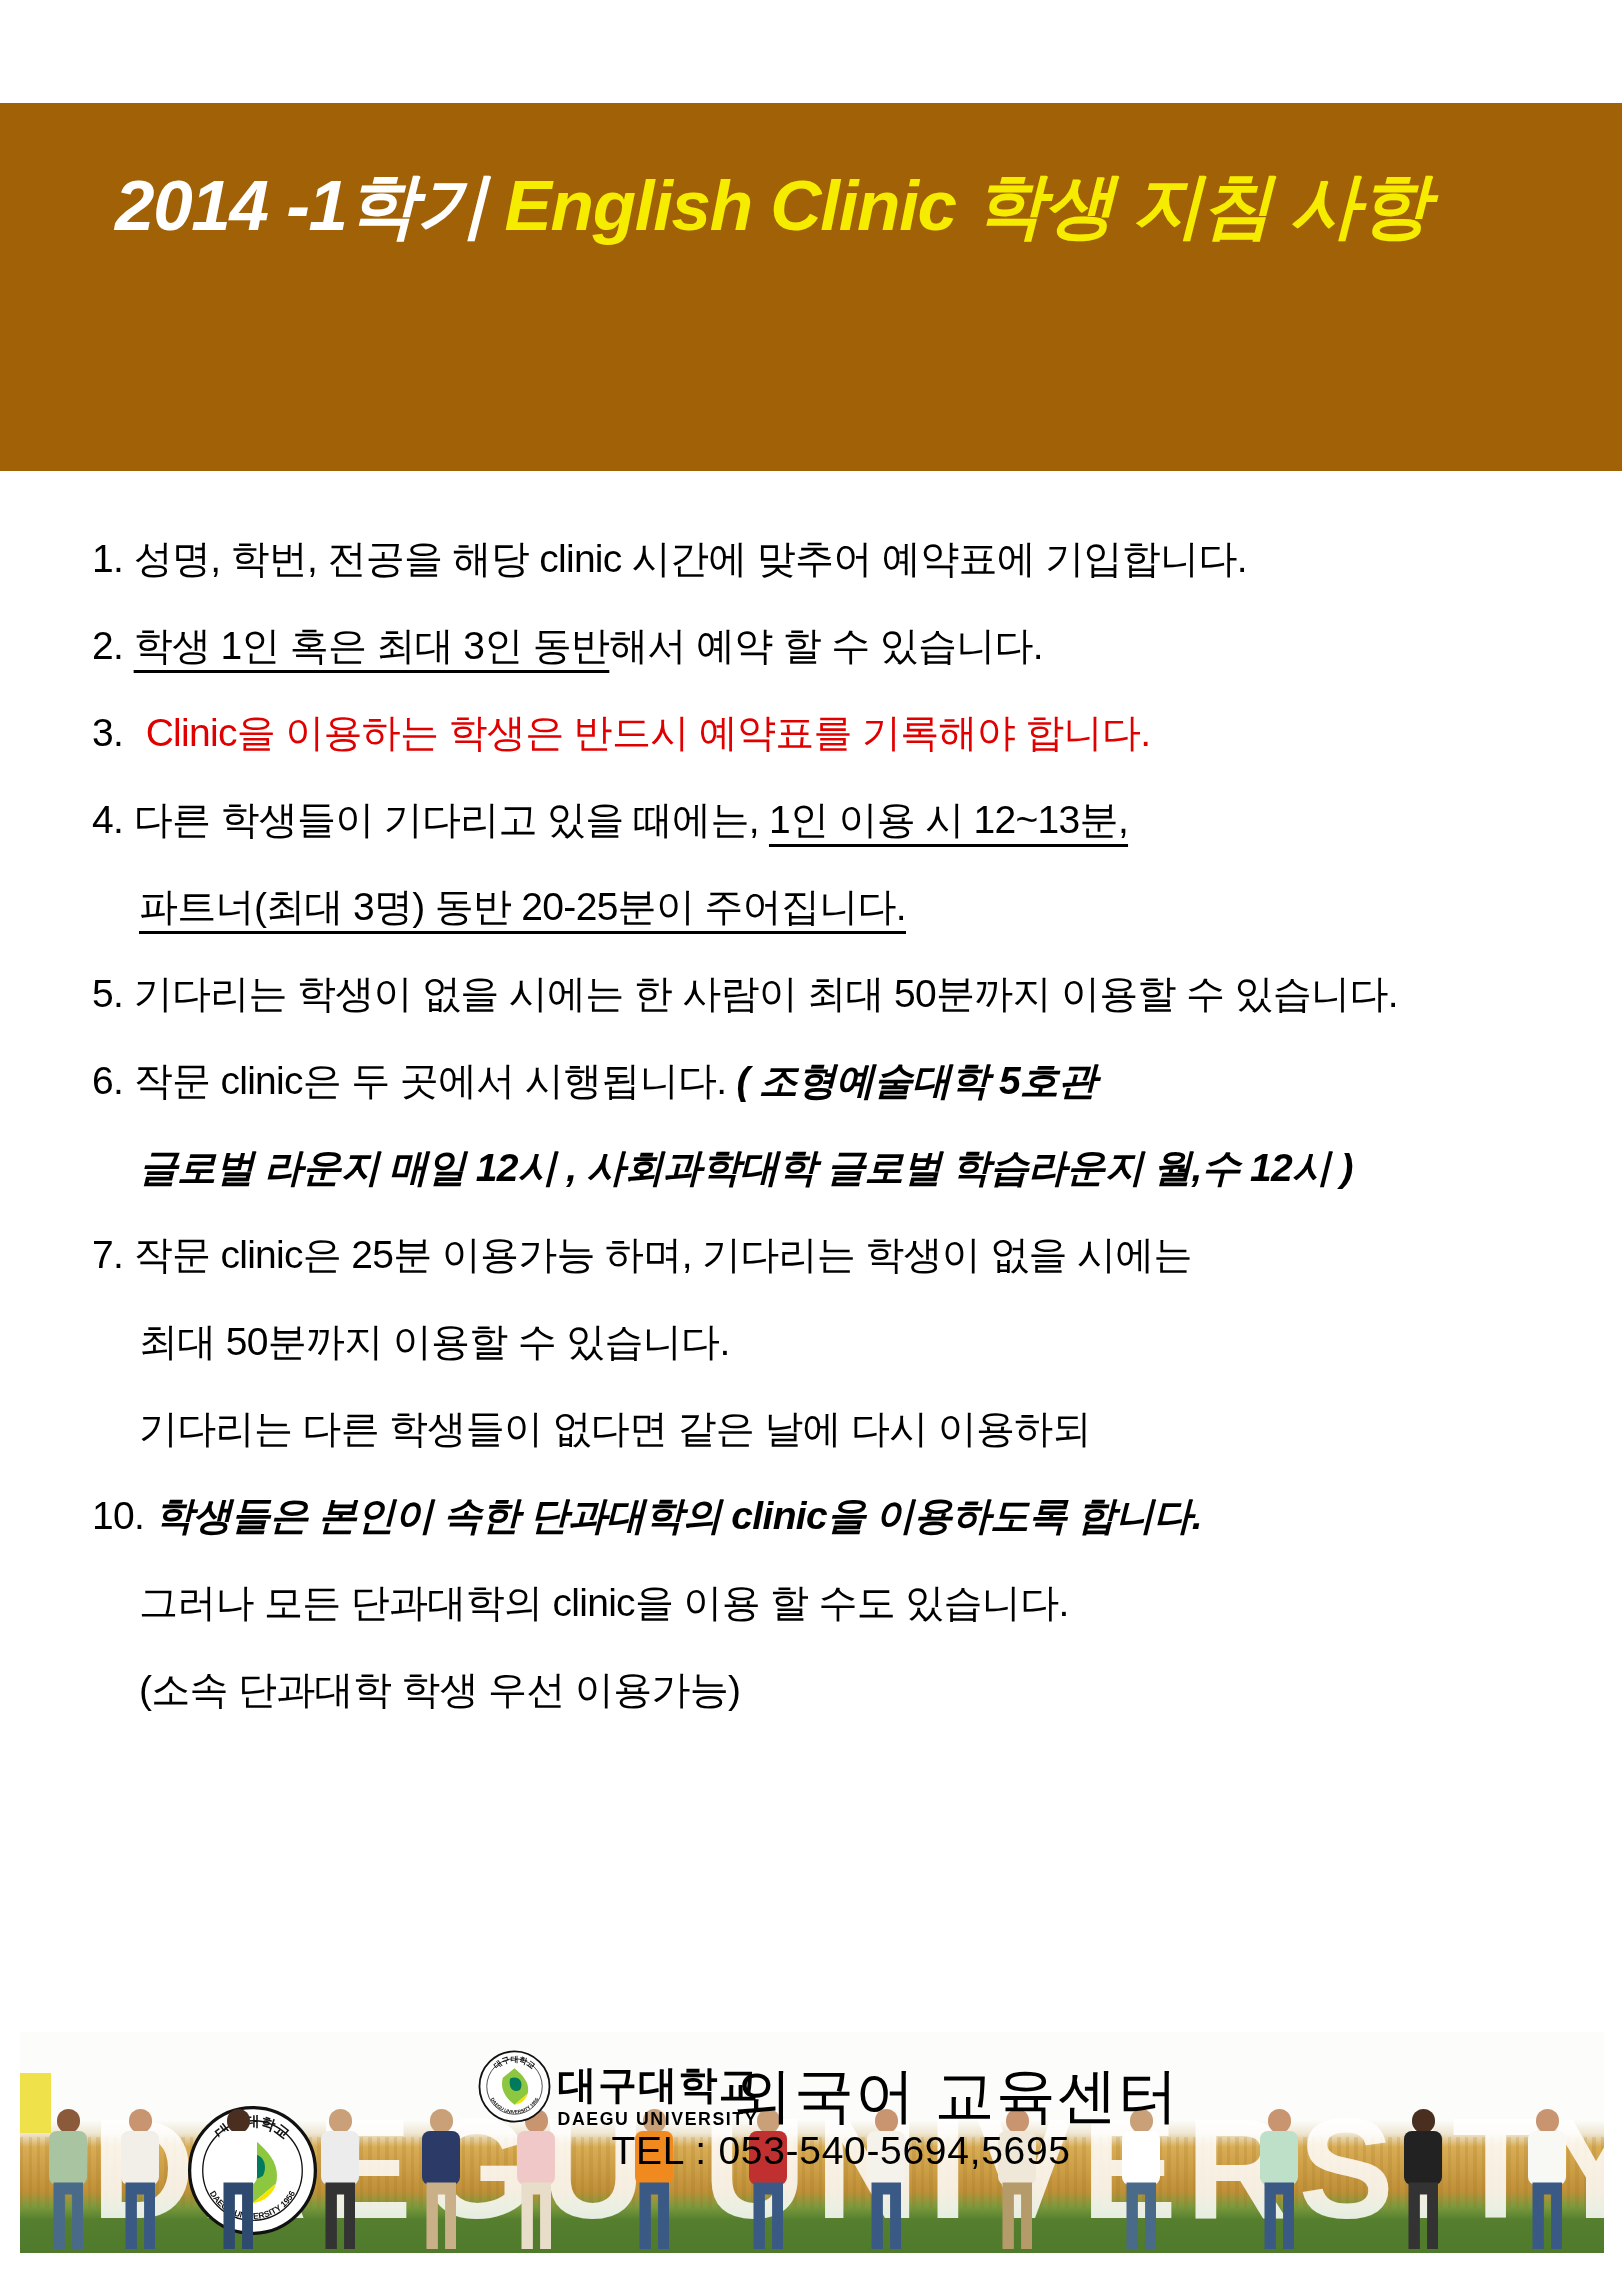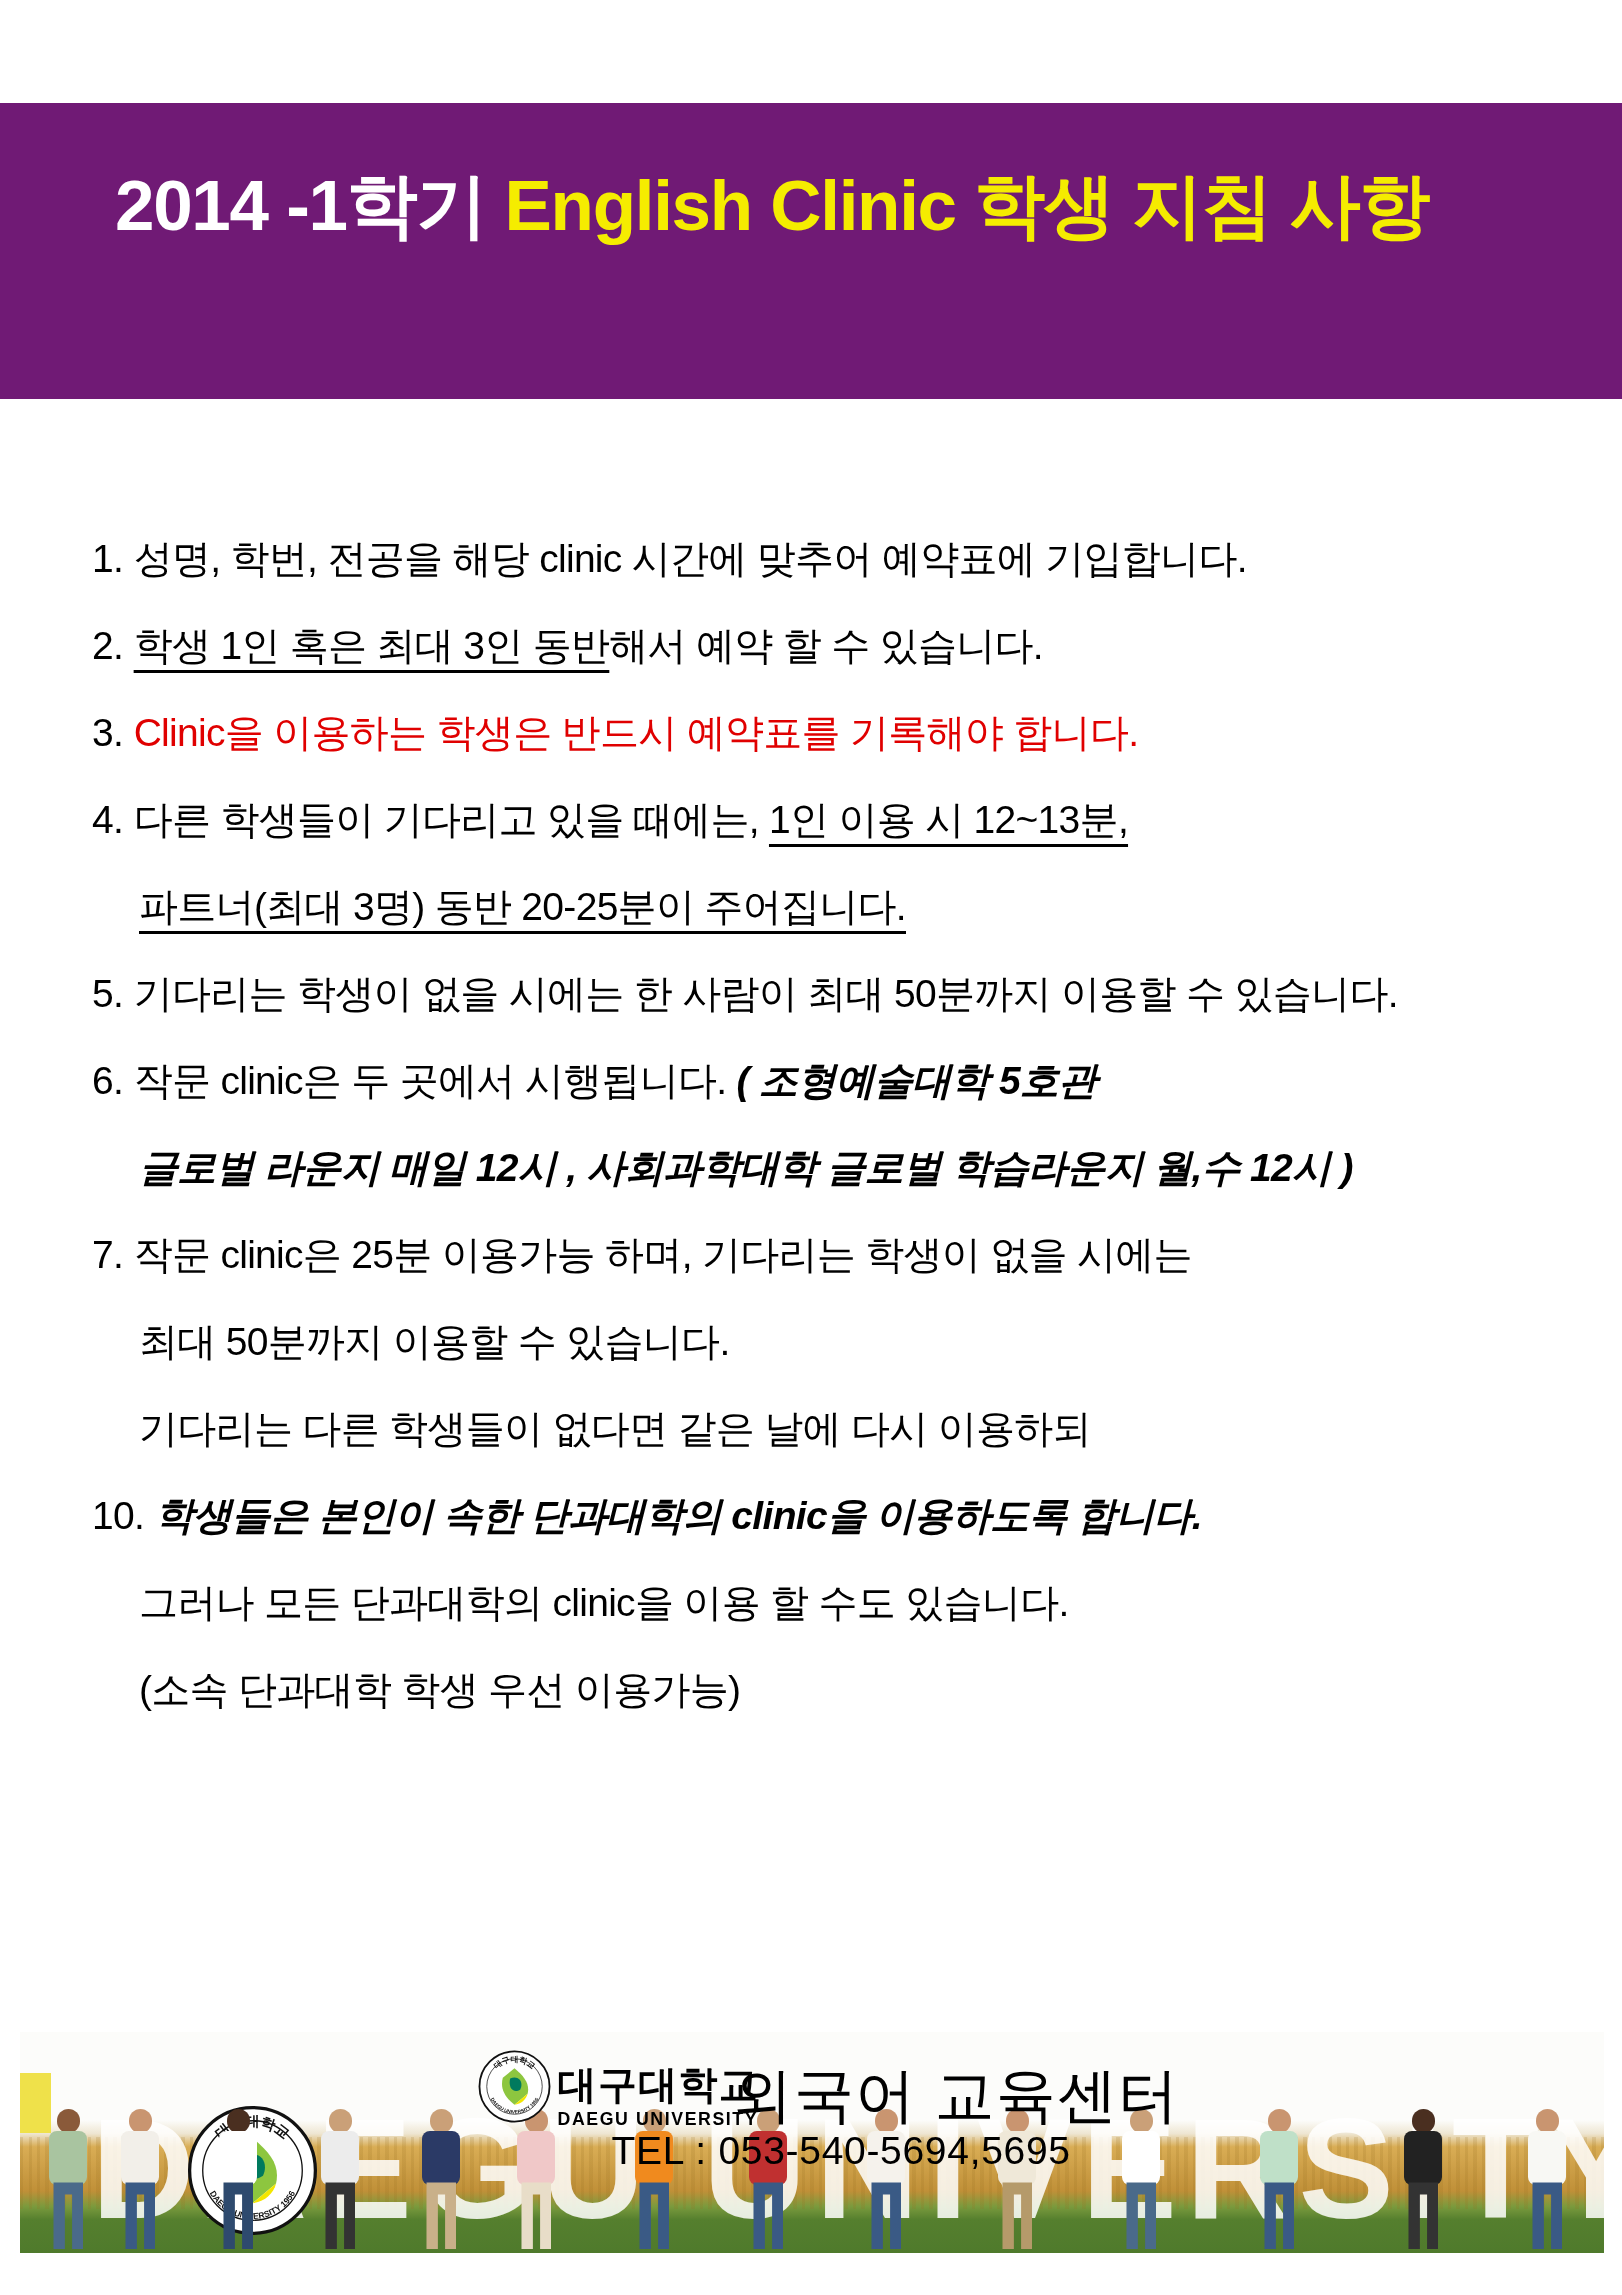--- a/index.html
+++ b/index.html
@@ -1,21 +1,21 @@
 <!DOCTYPE html>
 <html style="font-size:10.5px"><head>
 <meta charset="utf-8">
 <style>
   html,body{margin:0;padding:0;background:#888;}
   .page{
     position:relative;width:1623px;height:2295px;background:#ffffff;
     overflow:hidden;font-family:"Liberation Sans",sans-serif;color:#000;
   }
   
-  .band{position:absolute;left:0;top:103px;width:1623px;height:296px;background:#701a75;}
+  .band{position:absolute;left:0;top:103px;width:1623px;height:368px;background:#a16207;font-style:italic;}
   .t1{position:absolute;left:115px;top:56px;font-size:71px;font-weight:bold;
       letter-spacing:-1.3px;white-space:nowrap;}
   .t1 .w{color:#ffffff;}
   .t1 .y{color:#f5ec00;}
   .t2{position:absolute;left:193px;top:171px;font-size:50px;font-weight:bold;
       color:#f5ec00;white-space:nowrap;letter-spacing:0;}
   .t2 .tail{letter-spacing:5.2px;}
   
   .list{position:absolute;left:92px;top:515px;right:13px;}
   .line{line-height:87px;font-size:39px;letter-spacing:-0.7px;white-space:nowrap;}
@@ -79,21 +79,21 @@
   <div class="band">
     <div class="t1">
       <span class="w">2014 -1학기</span>
       <span class="y">English Clinic 학생 지침 사항</span>
     </div>
   </div>
 
   <div class="list">
       <div class="line"><span class="num">1.</span><span>성명, 학번, 전공을 해당 clinic 시간에 맞추어 예약표에 기입합니다.</span></div>
       <div class="line"><span class="num">2.</span><span class="u">학생 1인 혹은 최대 3인 동반</span><span>해서 예약 할 수 있습니다.</span></div>
-      <div class="line"><span class="num">3.</span><span style="color: rgb(224, 0, 0);">Clinic을 이용하는 학생은 반드시 예약표를 기록해야 합니다.</span></div>
+      <div class="line"><span class="num">3.</span><span style="color: rgb(224, 0, 0); margin-left: 12px;">Clinic을 이용하는 학생은 반드시 예약표를 기록해야 합니다.</span></div>
       <div class="line"><span class="num">4.</span><span>다른 학생들이 기다리고 있을 때에는, </span><span class="u">1인 이용 시 12~13분,</span></div>
       <div class="line cont"><span class="u">파트너(최대 3명) 동반 20-25분이 주어집니다.</span></div>
       <div class="line"><span class="num">5.</span><span>기다리는 학생이 없을 시에는 한 사람이 최대 50분까지 이용할 수 있습니다.</span></div>
       <div class="line"><span class="num">6.</span><span>작문 clinic은 두 곳에서 시행됩니다.  </span><span class="b">( 조형예술대학 5호관</span></div>
       <div class="line cont"><span class="b">글로벌 라운지 매일 12시 , 사회과학대학 글로벌 학습라운지 월,수 12시 )</span></div>
       <div class="line"><span class="num">7.</span><span>작문 clinic은 25분 이용가능 하며, 기다리는 학생이 없을 시에는</span></div>
       <div class="line cont"><span>최대 50분까지 이용할 수 있습니다.</span></div>
       <div class="line cont"><span>기다리는 다른 학생들이 없다면 같은 날에 다시 이용하되</span></div>
       <div class="line"><span class="num">10.</span><span class="b">학생들은 본인이 속한 단과대학의 clinic을 이용하도록 합니다.</span></div>
       <div class="line cont"><span>그러나 모든 단과대학의 clinic을 이용 할 수도 있습니다.</span></div>

